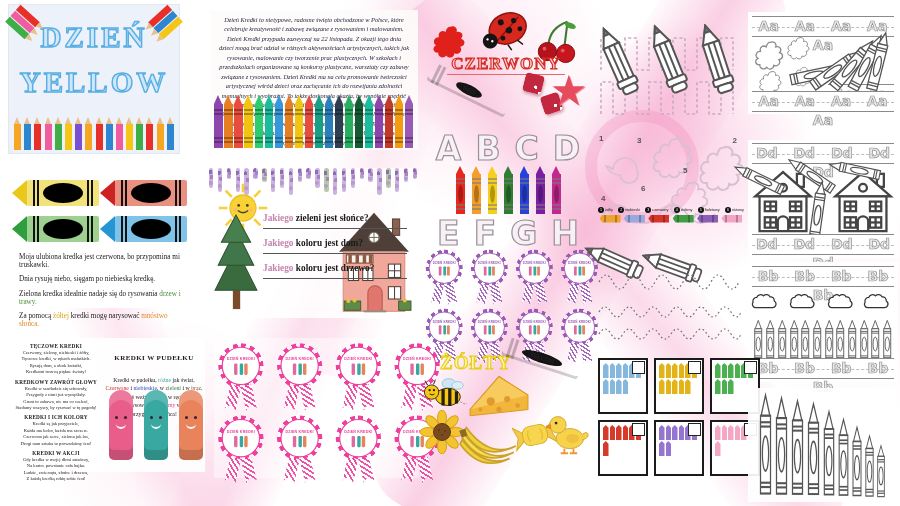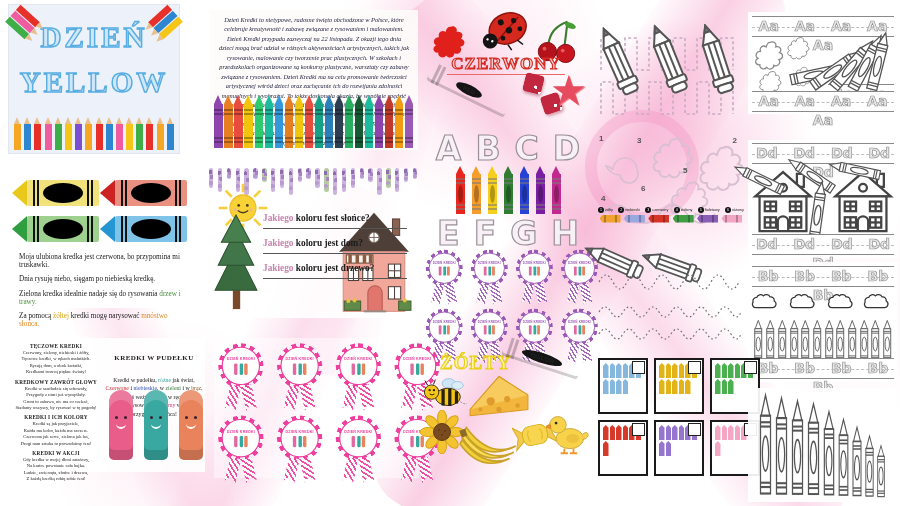--- a/index.html
+++ b/index.html
@@ -491,21 +491,21 @@
         <line x1="58" y1="78" x2="58" y2="90" stroke="#4e3f38"></line>
       <path d="M32 102 v-18 a7 7 0 0 1 14 0 v18" fill="#e0766d" stroke="#b85a52"></path>
       <rect x="9" y="92" width="16" height="9" fill="#5f8a4a" stroke="#42612f"></rect>
       <circle cx="13" cy="92" r="2" fill="#e8c437"></circle>
         <circle cx="19" cy="91.5" r="2" fill="#e8c437"></circle>
       <rect x="62" y="92" width="12" height="9" fill="#5f8a4a" stroke="#42612f"></rect>
         <circle cx="68" cy="91.5" r="2" fill="#e8c437"></circle>
       <line x1="28" y1="102" x2="50" y2="102" stroke="#9c8a80" stroke-width="2"></line>
     </svg>
     <div class="q-list">
-        <div class="q-line"><span style="color: rgb(197, 131, 173);">Jakiego </span><span>koloru fest słońce?</span></div>
+        <div class="q-line"><span style="color: rgb(197, 131, 173);">Jakiego </span><span>zieleni jest słońce?</span></div>
         <div class="q-line"><span style="color: rgb(197, 131, 173);">Jakiego </span><span>koloru jest dom?</span></div>
         <div class="q-line"><span style="color: rgb(197, 131, 173);">Jakiego </span><span>koloru jest drzewo?</span></div>
       </div>
   </div>
 
   <div class="tile" style="left:428px;top:132px;width:160px;height:102px;">
     <div class="bubble-row">
         <div class="bubble-letter">A</div>
         <div class="bubble-letter">B</div>
         <div class="bubble-letter">C</div>

